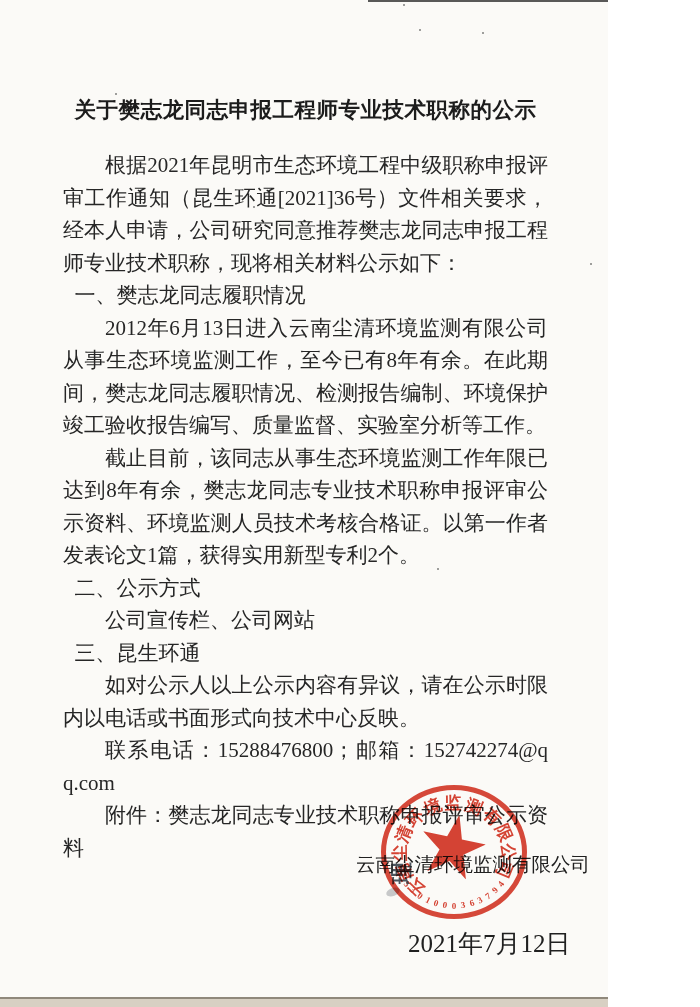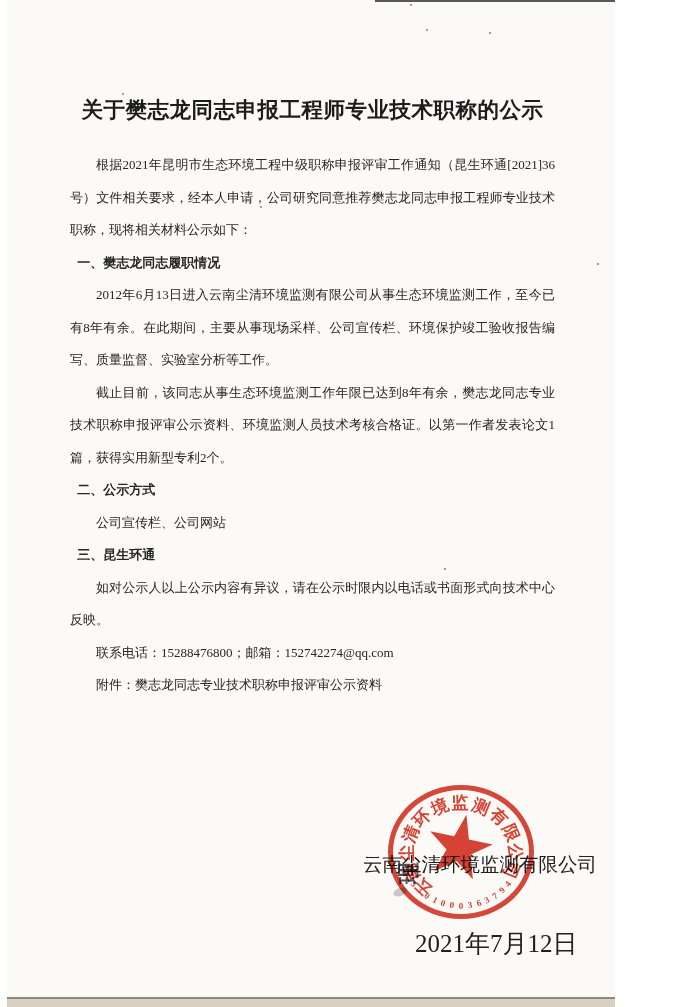--- a/index.html
+++ b/index.html
@@ -3,41 +3,40 @@
 <meta charset="utf-8">
 <style>
   html,body{margin:0;padding:0;}
   .page{
     position:relative;
     width:608px;height:1007px;
     background:#fbfaf7;
     overflow:hidden;
     font-family:"Liberation Serif","DejaVu Serif",serif;
     color:#262626;
-    margin-left:7px;
   }
   
   .top-line{position:absolute;top:0;left:368px;right:0;height:2px;background:#3c3c3c;opacity:.85;}
   .bottom-edge{position:absolute;left:0;bottom:8px;width:700px;height:2px;background:#8f887b;}
   .bed-strip{position:absolute;left:0;bottom:0;width:700px;height:8px;background:#d8d0c3;}
   .speck{position:absolute;width:2px;height:2px;border-radius:50%;background:#4a4a4a;opacity:.7;}
   .smudge{position:absolute;width:14px;height:8px;border-radius:50%;background:#2a3340;opacity:.25;transform:rotate(-20deg);}
   .bleed{position:absolute;color:#222c38;font-weight:700;}
 
   
   .doc{position:absolute;left:63px;right:60px;top:94px;}
   .title{
     margin:0;text-align:center;
     font-size:21.5px;font-weight:700;letter-spacing:.5px;
     line-height:32px;color:#1c1c1c;
   }
-  .doc-body{margin-top:23px;font-size:13px;line-height:32.5px;text-align:justify;word-break:break-all;}
+  .doc-body{margin-top:23px;font-size:21px;line-height:32.5px;text-align:justify;word-break:break-all;}
   .doc-body p{margin:0;}
   .para{text-indent:2em;}
-  .heading{font-weight:700;padding-left:.55em;}
+  .heading{font-weight:400;padding-left:.55em;}
 
   
   .sig-company{position:absolute;left:356px;top:851px;font-size:19.5px;color:#202020;z-index:2;white-space:nowrap;}
   .sig-date{position:absolute;left:408px;top:927px;font-size:25px;color:#202020;z-index:2;white-space:nowrap;}
 
   
   .seal{position:absolute;left:381px;top:785px;width:146px;height:134px;z-index:3;mix-blend-mode:multiply;}
   .seal-ring{position:absolute;left:0;top:0;width:136px;height:124px;border:5px solid;border-radius:50%;opacity:.92;}
   .seal-star{position:absolute;left:40px;top:29px;width:64px;height:62px;opacity:.95;transform:rotate(12deg);
     clip-path:polygon(50% 0%,61.8% 38.2%,100% 38.2%,69.1% 61.8%,80.9% 100%,50% 76.4%,19.1% 100%,30.9% 61.8%,0% 38.2%,38.2% 38.2%);}
@@ -49,21 +48,21 @@
 
 <div class="page">
 
   <div class="top-line"></div>
 
   <div class="doc">
     <h1 class="title">关于樊志龙同志申报工程师专业技术职称的公示</h1>
     <div class="doc-body">
         <p class="para">根据2021年昆明市生态环境工程中级职称申报评审工作通知（昆生环通[2021]36号）文件相关要求，经本人申请，公司研究同意推荐樊志龙同志申报工程师专业技术职称，现将相关材料公示如下：</p>
         <p class="heading">一、樊志龙同志履职情况</p>
-        <p class="para">2012年6月13日进入云南尘清环境监测有限公司从事生态环境监测工作，至今已有8年有余。在此期间，主要从事现场采样、公司宣传栏、环境保护竣工验收报告编写、质量监督、实验室分析等工作。</p>
+        <p class="para">2012年6月13日进入云南尘清环境监测有限公司从事生态环境监测工作，至今已有8年有余。在此期间，樊志龙同志履职情况、检测报告编制、环境保护竣工验收报告编写、质量监督、实验室分析等工作。</p>
         <p class="para">截止目前，该同志从事生态环境监测工作年限已达到8年有余，樊志龙同志专业技术职称申报评审公示资料、环境监测人员技术考核合格证。以第一作者发表论文1篇，获得实用新型专利2个。</p>
         <p class="heading">二、公示方式</p>
         <p class="para">公司宣传栏、公司网站</p>
         <p class="heading">三、昆生环通</p>
         <p class="para">如对公示人以上公示内容有异议，请在公示时限内以电话或书面形式向技术中心反映。</p>
         <p class="para">联系电话：15288476800；邮箱：152742274@qq.com</p>
         <p class="para">附件：樊志龙同志专业技术职称申报评审公示资料</p>
       </div>
   </div>
 

